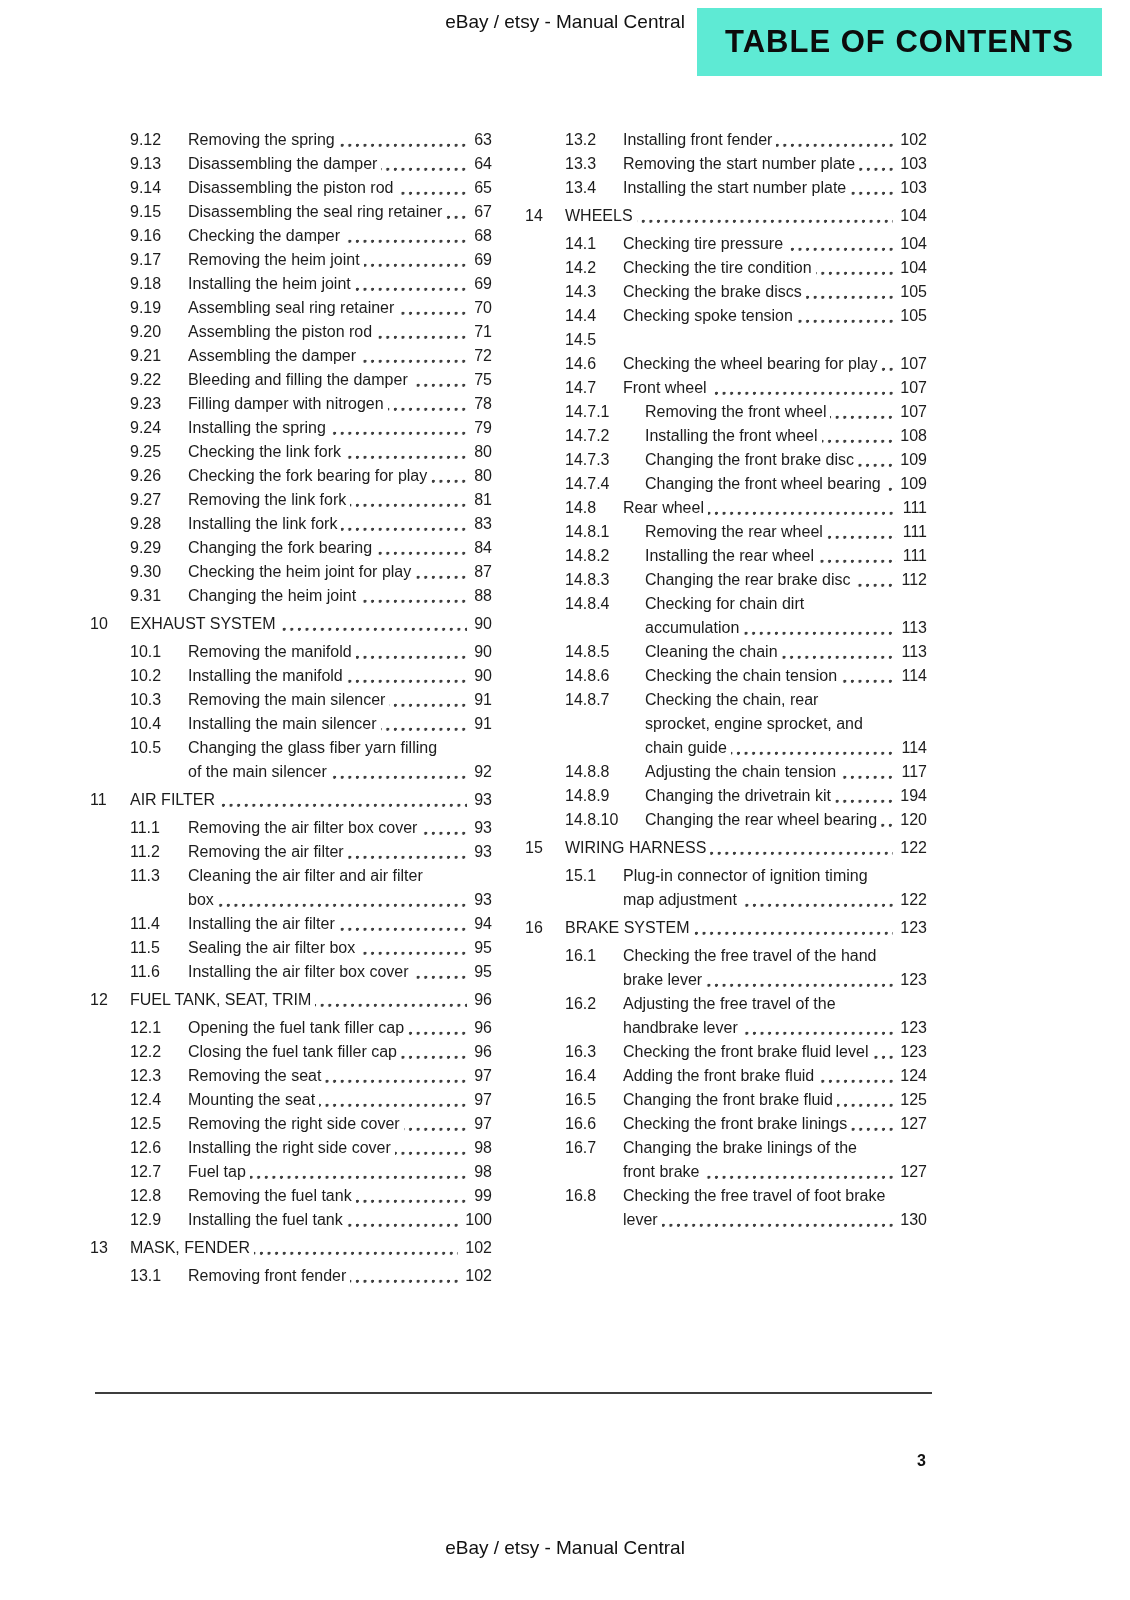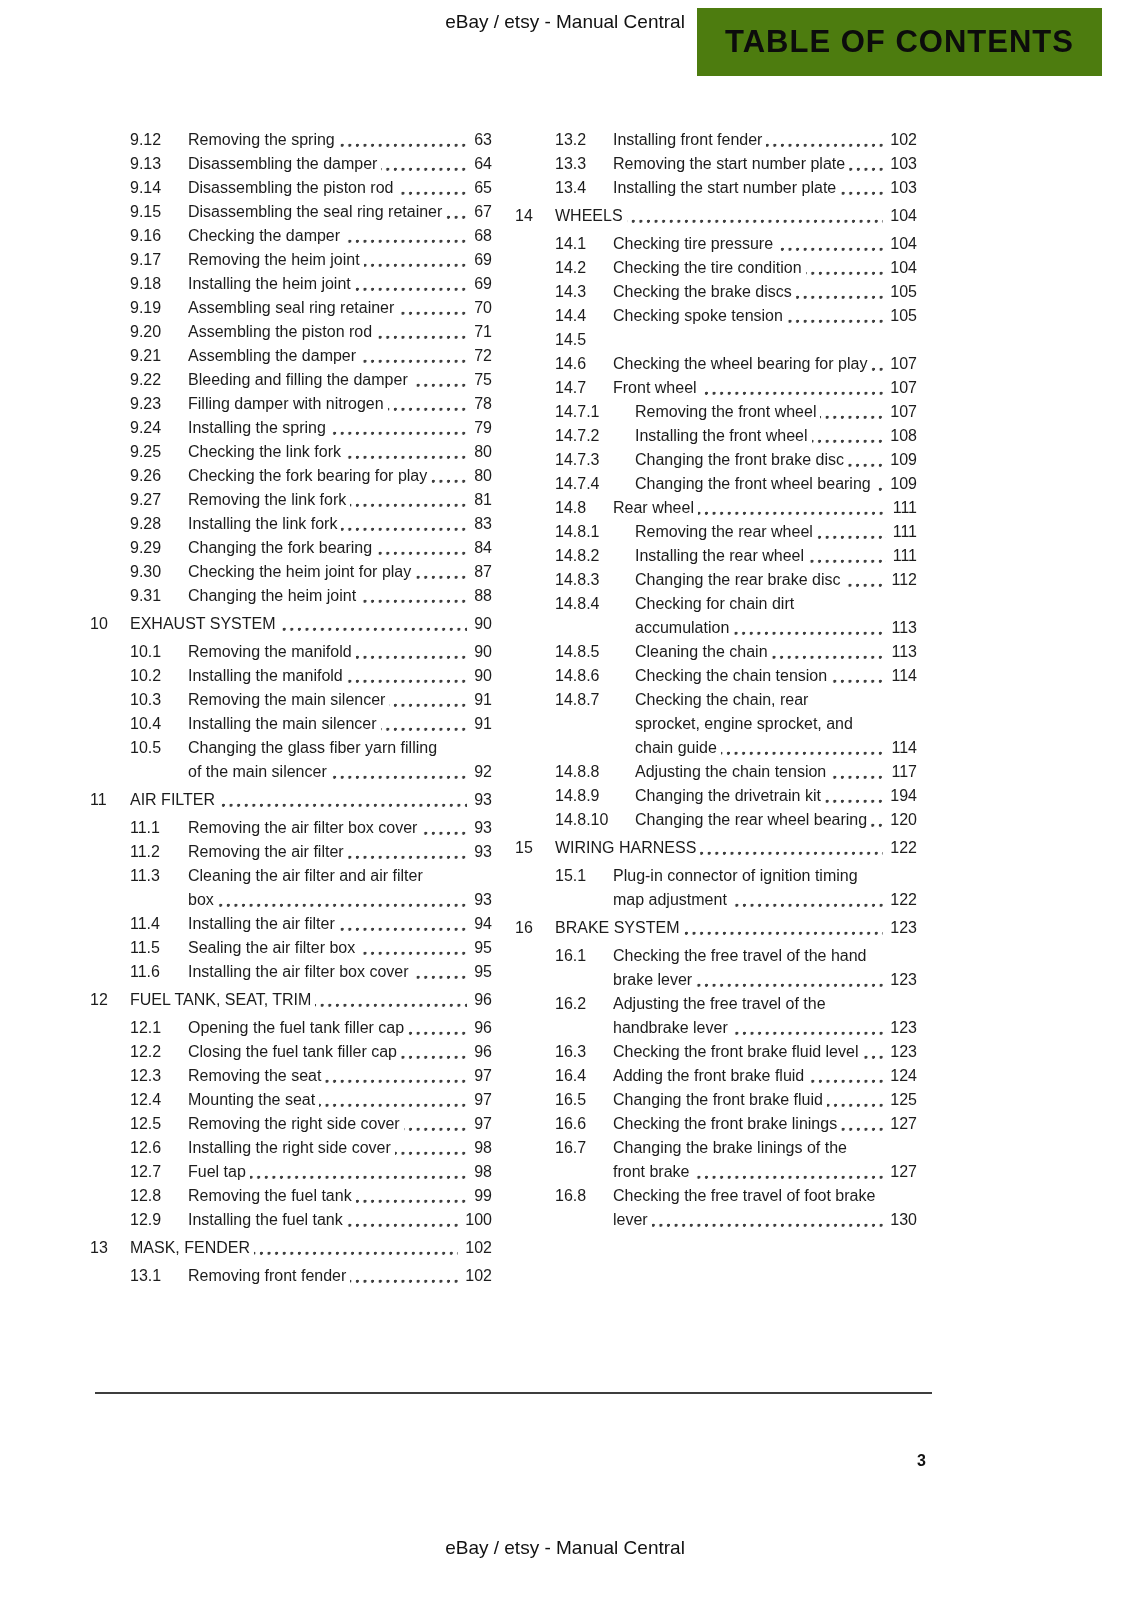--- a/index.html
+++ b/index.html
@@ -12,32 +12,32 @@
   }
   .page { position: relative; width: 1122px; height: 1600px; overflow: hidden; background: #fff; }
 
   
   .top-watermark {
     position: absolute; top: 11px; left: 0; width: 1130px;
     text-align: center; font-size: 19px; color: #111;
   }
   .toc-title-box {
     position: absolute; top: 8px; left: 697px; width: 405px; height: 68px;
-    background: #4d7c0f;
+    background: #5eead4;
     display: flex; align-items: center; justify-content: center;
   }
   .toc-title-box span {
     font-size: 31px; font-weight: 700; letter-spacing: 1px; color: #0c0c0c;
     white-space: nowrap;
   }
 
   
   .columns {
     position: absolute; top: 128px; left: 90px; width: 838px;
-    display: flex; gap: 23px;
+    display: flex; gap: 33px;
   }
   .col { width: 402px; }
 
   
   .toc-entry {
     display: flex; align-items: flex-start;
     font-size: 16px; line-height: 24px;
   }
   .toc-entry .num { flex: none; }
   .level-1 { margin: 4px 0; }

